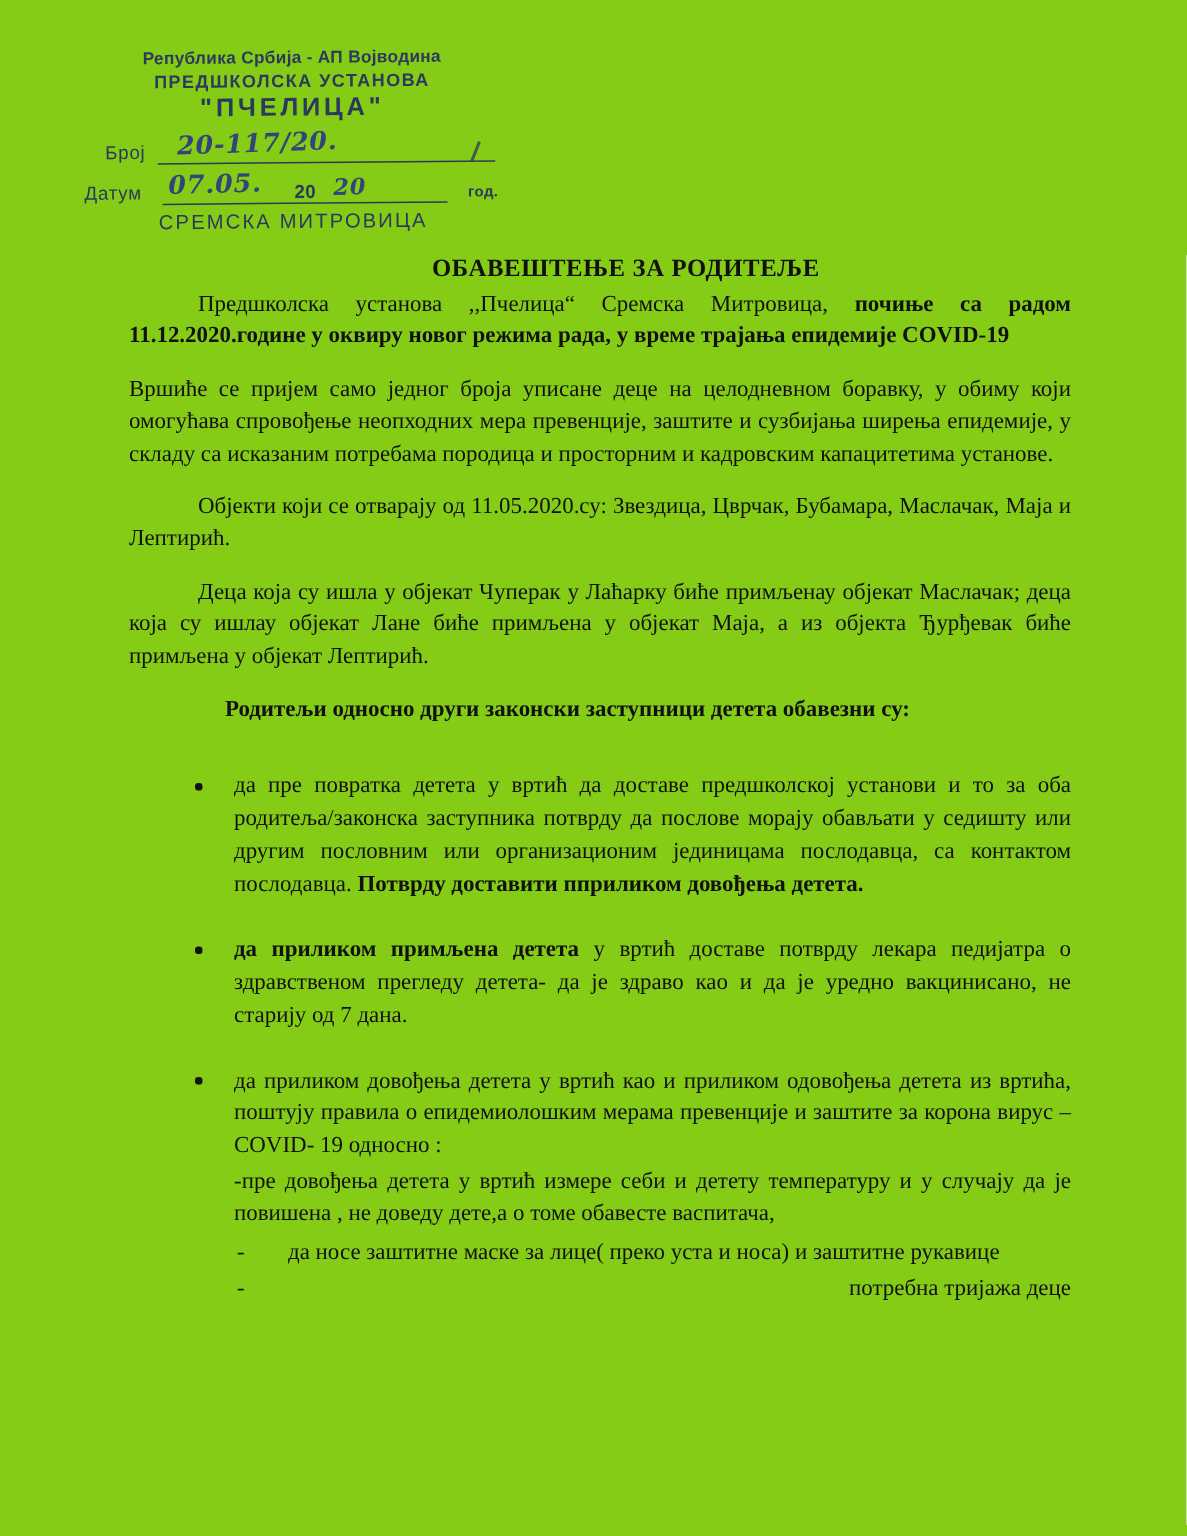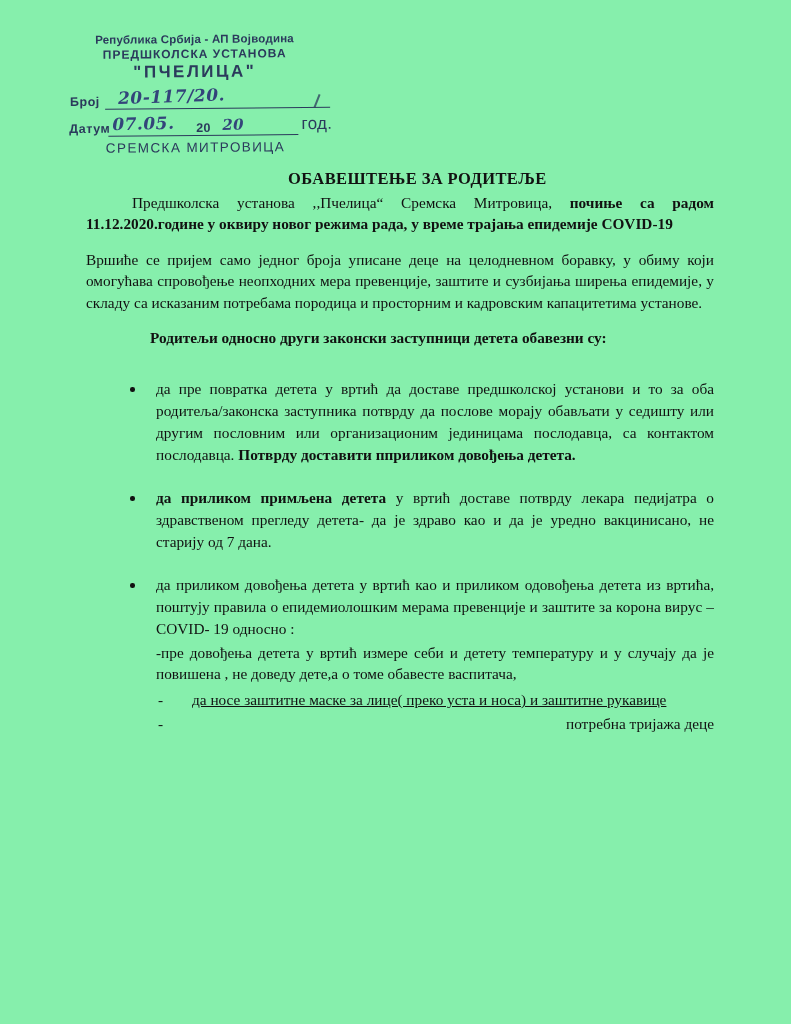--- a/index.html
+++ b/index.html
@@ -14,21 +14,21 @@
     position: relative;
     overflow: hidden;
     font-family: "Liberation Serif", "DejaVu Serif", serif;
     color: #111111;
     -webkit-font-smoothing: antialiased;
   }
 
   .page {
     position: absolute;
     inset: 0;
-    background: #86efac;
+    background: #84cc16;
   }
 
   
   .stamp {
     position: absolute;
     left: 50px;
     top: 33px;
     width: 290px;
     color: #2b3a5c;
     font-family: "Liberation Sans", "DejaVu Sans", sans-serif;
@@ -59,24 +59,24 @@
   .stamp-row {
     position: relative;
     height: 24px;
     margin-top: 3px;
   }
   .stamp-label {
     position: absolute;
     left: 20px;
     bottom: 1px;
     font-size: 12.5px;
-    font-weight: 700;
+    font-weight: 400;
     letter-spacing: 0.5px;
   }
-  .stamp-label.datum { left: 19px; }
+  .stamp-label.datum { left: 6px; }
   .stamp-rule {
     position: absolute;
     left: 55px;
     right: 10px;
     bottom: 0;
     border-bottom: 1.3px solid #2b3a5c;
   }
   .stamp-rule.datum { left: 58px; right: 42px; }
   .hand {
     position: absolute;
@@ -109,22 +109,22 @@
     left: 146px;
     bottom: 1px;
     font-size: 12.5px;
     font-weight: 700;
     letter-spacing: 0.3px;
   }
   .stamp-god {
     position: absolute;
     right: 8px;
     bottom: 1px;
-    font-size: 17px;
-    font-weight: 400;
+    font-size: 10px;
+    font-weight: 700;
   }
   .stamp-city {
     font-size: 13.5px;
     font-weight: 400;
     text-align: center;
     margin-top: 4px;
     letter-spacing: 1.4px;
   }
   .stamp-tick {
     position: absolute;
@@ -233,21 +233,21 @@
   ul.dashes > li > .dash {
     position: absolute;
     left: 2px;
     top: 0;
   }
   ul.dashes > li .cont {
     display: block;
     text-align: right;
   }
 
-  .nojust { text-align: center; text-decoration: underline; }
+  .nojust { text-align: center; }
 </style>
 </head>
 <body>
 
 <div class="page">
 
   <div class="stamp">
     <div class="stamp-line1">Република Србија - АП Војводина</div>
     <div class="stamp-line2">ПРЕДШКОЛСКА УСТАНОВА</div>
     <div class="stamp-line3">"ПЧЕЛИЦА"</div>
@@ -272,21 +272,23 @@
   </div>
 
   <div class="doc-title">ОБАВЕШТЕЊЕ ЗА РОДИТЕЉЕ</div>
 
   <div class="body-wrap">
 
     <p class="para"><span>Предшколска установа ,,Пчелица“ Сремска Митровица, </span><b>почиње са радом 11.12.2020.године у оквиру новог режима рада, у време трајања епидемије COVID-19</b></p>
 
     <p class="para noindent">Вршиће се пријем само једног броја уписане деце на целодневном боравку, у обиму који омогућава спровођење неопходних мера превенције, заштите и сузбијања ширења епидемије,  у складу са исказаним потребама породица и просторним и кадровским капацитетима установе.</p>
 
-
+    <p class="para">Објекти који се отварају од 11.05.2020.су: Звездица, Цврчак, Бубамара, Маслачак, Маја и Лептирић.</p>
+
+    <p class="para">Деца која су ишла у објекат Чуперак у Лаћарку биће примљенау објекат Маслачак; деца која су ишлау објекат Лане биће примљена у објекат Маја, а из објекта Ђурђевак биће примљена у објекат Лептирић.</p>
 
     <div class="heading-u"><span class="ul">Родитељи односно други законски заступници детета обавезни су:</span></div>
 
     <ul class="bullets">
       <li>
         <span class="dot"></span>
         <span class="li-text"><span>да пре повратка детета у вртић да доставе предшколској установи и то за оба родитеља/законска заступника потврду да послове морају обављати у седишту или другим пословним или организационим јединицама послодавца, са контактом послодавца. </span><b>Потврду доставити пприликом довођења детета.</b></span>
       </li>
 
       <li>

